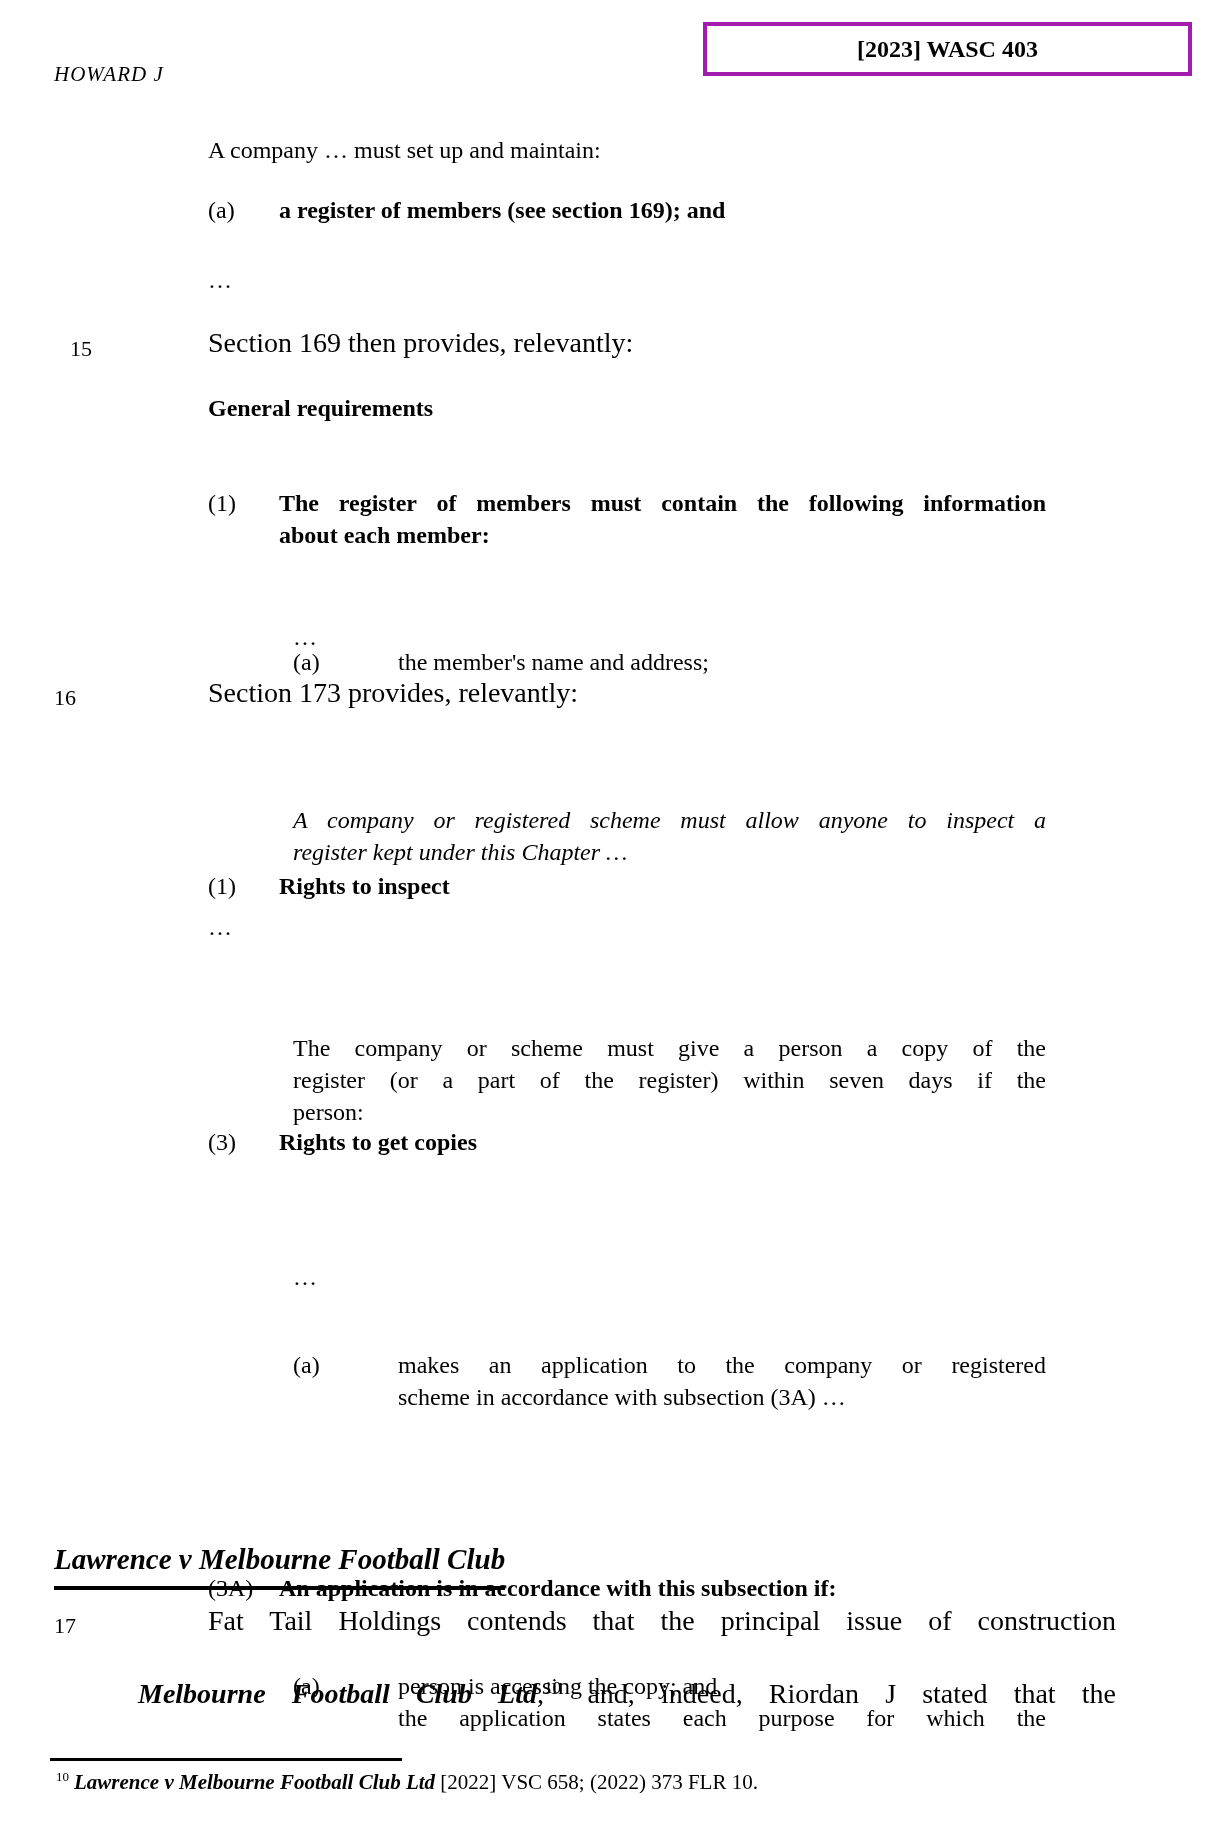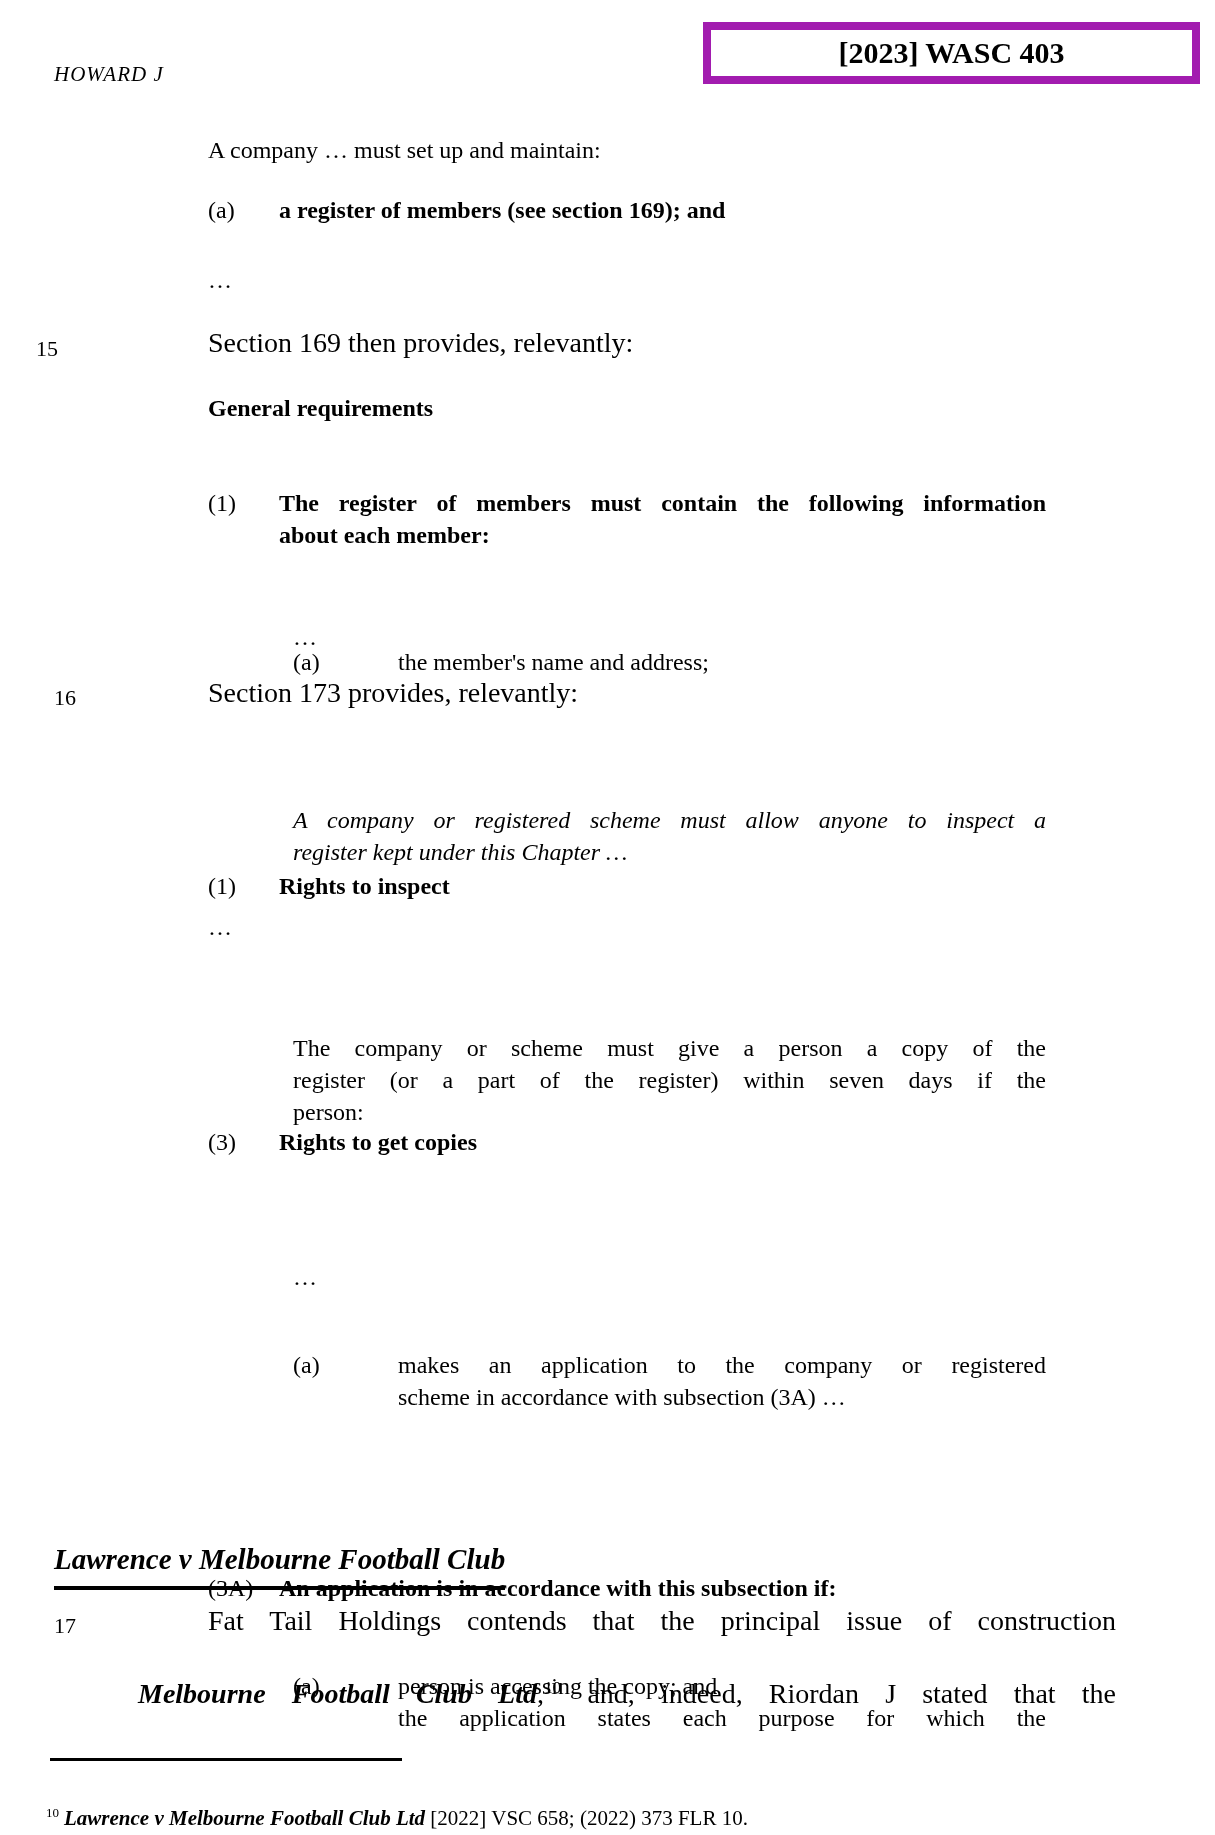--- a/index.html
+++ b/index.html
@@ -21,29 +21,29 @@
   .jl{text-align:justify;text-align-last:justify;}
   sup{font-size:0.62em;line-height:0;}
   
   .item{position:relative;}
   .item .lbl{position:absolute;left:0;top:0;}
   .item .txt85{margin-left:71px;font-weight:bold;}
   .item .txt105{margin-left:105px;}
   
   #citation-box{
     left:703px;top:22px;width:481px;height:46px;
-    border:8px solid #a21caf;
-    text-align:center;font-weight:bold;font-size:30px;line-height:46px;
+    border:4px solid #a21caf;
+    text-align:center;font-weight:bold;font-size:24px;line-height:46px;
   }
   #judge{left:54px;top:62px;font-size:21px;font-style:italic;letter-spacing:1px;}
   
   #q1{left:208px;top:134px;width:840px;}
   #q1a{left:208px;top:194px;width:840px;}
   #dots1{left:208px;top:264px;}
-  #p15-num{left:36px;top:336px;}
+  #p15-num{left:70px;top:336px;}
   #p15-text{left:208px;top:325px;width:910px;}
   #genreq{left:208px;top:392px;width:840px;}
   #q169-1{left:208px;top:455px;width:838px;}
   #q169-1a{left:293px;top:550px;width:753px;}
   #dots2{left:293px;top:621px;}
   #p16-num{left:54px;top:685px;}
   #p16-text{left:208px;top:675px;width:910px;}
   #q173-1{left:208px;top:742px;width:838px;}
   #q173-1t{left:293px;top:804px;width:753px;font-style:italic;}
   #dots3{left:208px;top:911px;}
@@ -61,21 +61,21 @@
     font-weight:bold;font-style:italic;font-size:29px;line-height:36px;
     border-bottom:4px solid #000;padding-bottom:9px;
   }
   
   #p17-num{left:54px;top:1613px;}
   #p17-l1{left:208px;top:1603px;width:908px;}
   #p17-l2{left:138px;top:1639px;width:978px;}
   #p17-l3{left:138px;top:1676px;width:978px;}
   
   #fn-rule{left:50px;top:1758px;width:352px;height:3px;background:#000;}
-  #footnote{left:46px;top:1768px;width:1020px;font-size:21px;line-height:28px;margin-top:36px;}
+  #footnote{left:56px;top:1768px;width:1020px;font-size:21px;line-height:28px;}
   #footnote sup{margin-right:5px;}
 </style>
 </head>
 <body>
 
 <div class="page">
 
   <div class="abs" id="citation-box">
     <span>[2023] WASC 403</span>
   </div>

